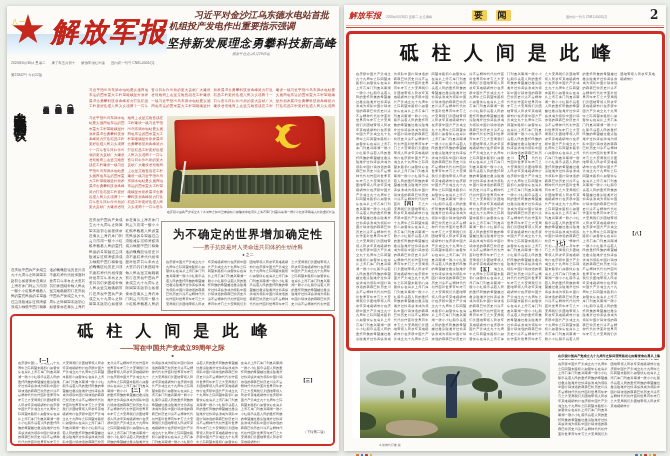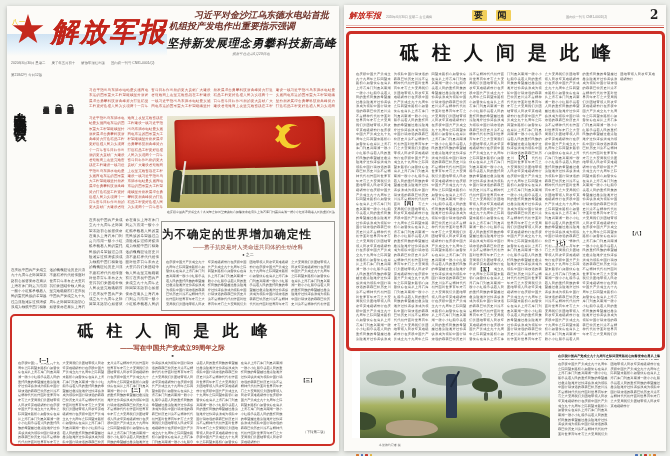--- a/index.html
+++ b/index.html
@@ -68,21 +68,21 @@
   .fp-troops{
     position:absolute;left:7%;bottom:15%;width:86%;height:21%;
     background:repeating-linear-gradient(90deg,#424a38 0 4px,#5c664c 4px 6px,#39402f 6px 9px);
     border-radius:4px 4px 2px 2px;
   }
   .fp-fig{position:absolute;width:9px;height:32px;background:#37402f;border-radius:4px 4px 1px 1px;}
   .fp-pole{position:absolute;width:1.5px;height:34px;background:#e8e4da;}
 
   
   .mid-box{border:1px solid #9a9a96;background:#fdfcf9;}
-  .mid-title{font-size:11.5px;font-weight:900;color:#1b1b1b;text-align:left;letter-spacing:1px;}
+  .mid-title{font-size:11.5px;font-weight:900;color:#1b1b1b;text-align:center;letter-spacing:1px;}
   .mid-sub{font-size:5.5px;color:#8b3a2c;text-align:center;}
   .mid-marker{font-size:4px;color:#333;text-align:center;}
 
   
   .red-box{border:2.5px solid #cd2f26;border-radius:5px;background:#fffefb;}
   .feat-title-l{font-size:16px;font-weight:900;color:#161616;text-align:center;letter-spacing:13px;text-indent:13px;}
   .feat-title-r{font-size:19px;font-weight:900;color:#161616;text-align:center;letter-spacing:13px;text-indent:13px;}
   .feat-sub{font-size:6.5px;color:#9b3b2a;text-align:center;font-weight:bold;}
   .feat-mark{font-size:3.6px;color:#444;text-align:center;}
   .sec-marker{position:absolute;font-size:4.6px;font-weight:bold;color:#222;background:#fffefb;padding:0 2px;}

